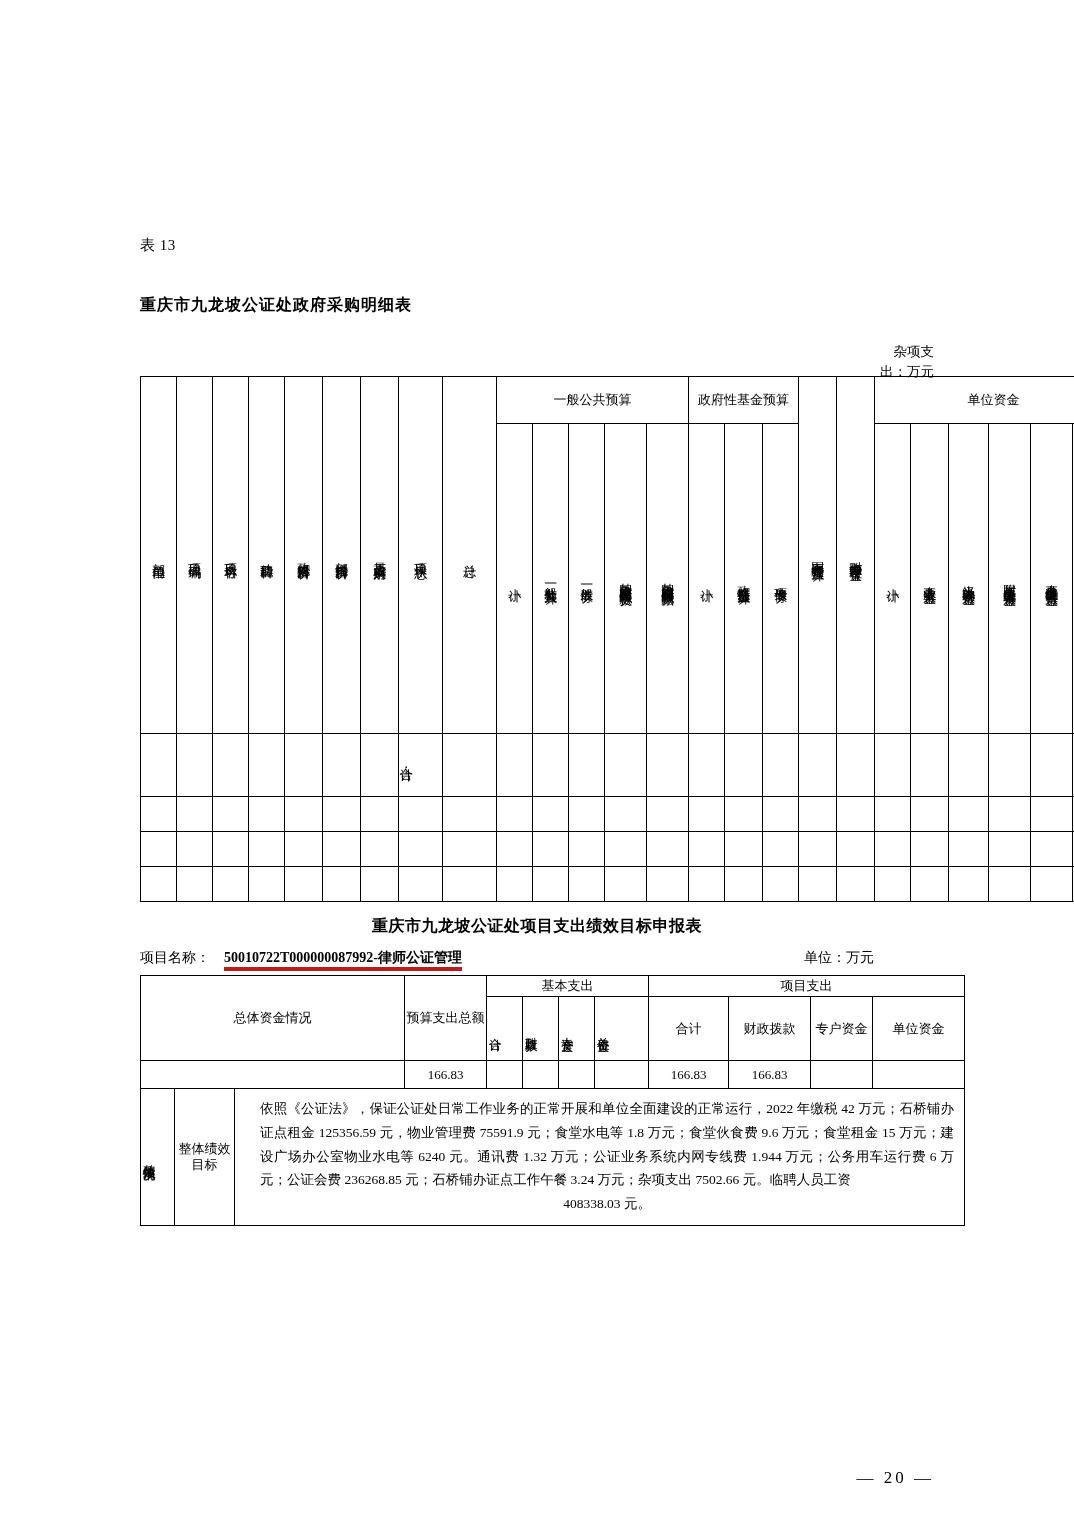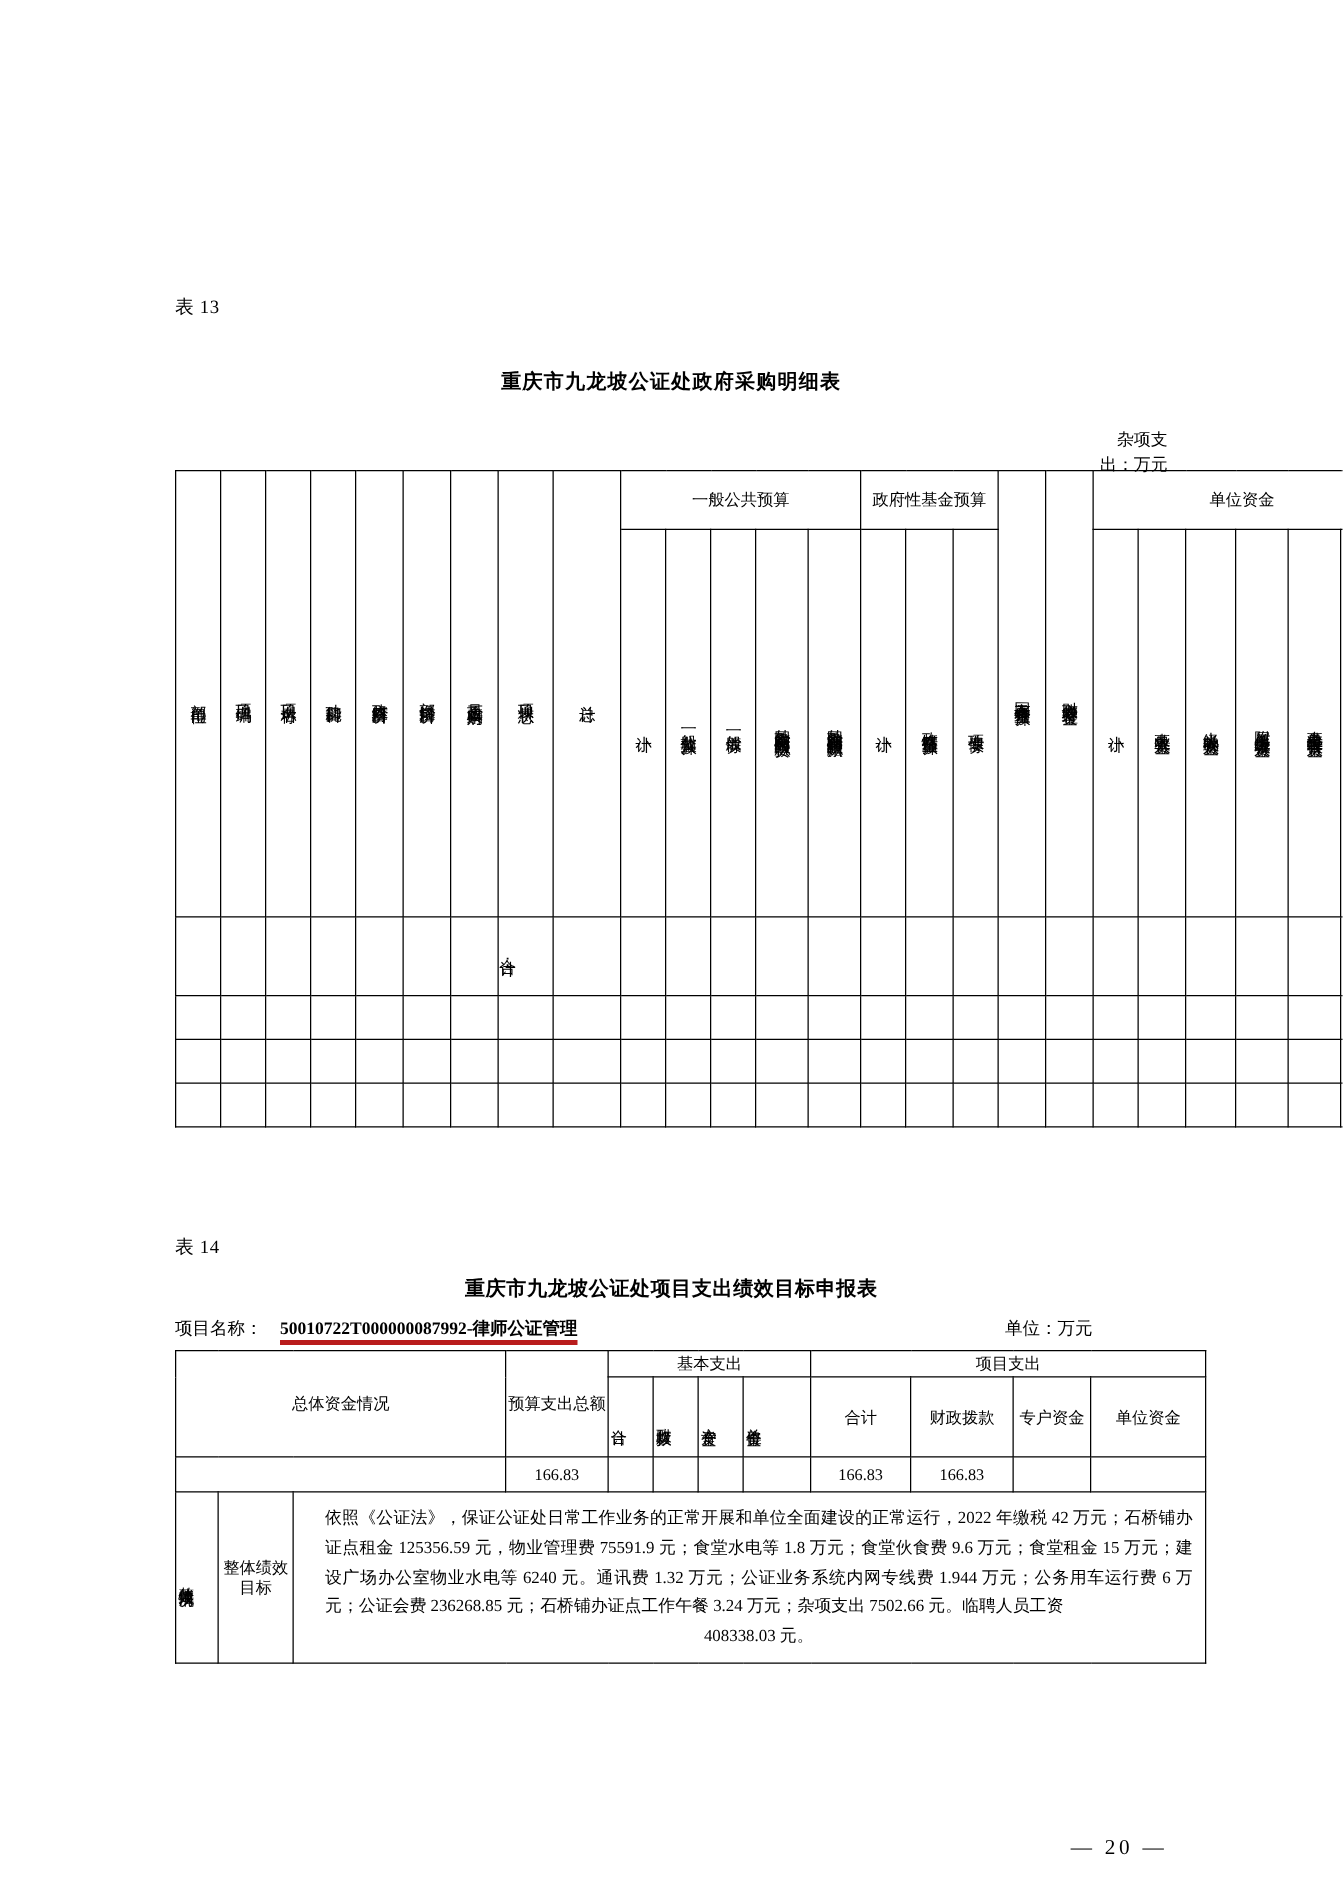--- a/index.html
+++ b/index.html
@@ -22,21 +22,21 @@
     padding: 0 140px;
     margin-top: 24px;
   }
   .table-label {
     font-size: 15px;
     margin: 0;
     padding-top: 212px;
     letter-spacing: 0.5px;
   }
   .doc-title {
-    text-align: center;
+    text-align: left;
     font-size: 16px;
     font-weight: bold;
     margin: 0;
     padding-top: 40px;
     letter-spacing: 1px;
   }
   .unit-note {
     position: absolute;
     right: 140px;
     top: 318px;
@@ -403,21 +403,20 @@
             <td></td>
             <td></td>
             <td></td>
             <td></td>
             <td></td>
       </tr>
     </tbody>
       </table>
   </div>
 
-  <div class="t14-label">表 14</div>
   <div class="t14-title">重庆市九龙坡公证处项目支出绩效目标申报表</div>
 
   <div class="t14-subline">
     <span class="lbl">项目名称：</span>
     <span class="val">50010722T000000087992-律师公证管理</span>
     <span class="unit">单位：万元</span>
   </div>
 
   <table class="t14">
     <colgroup>

